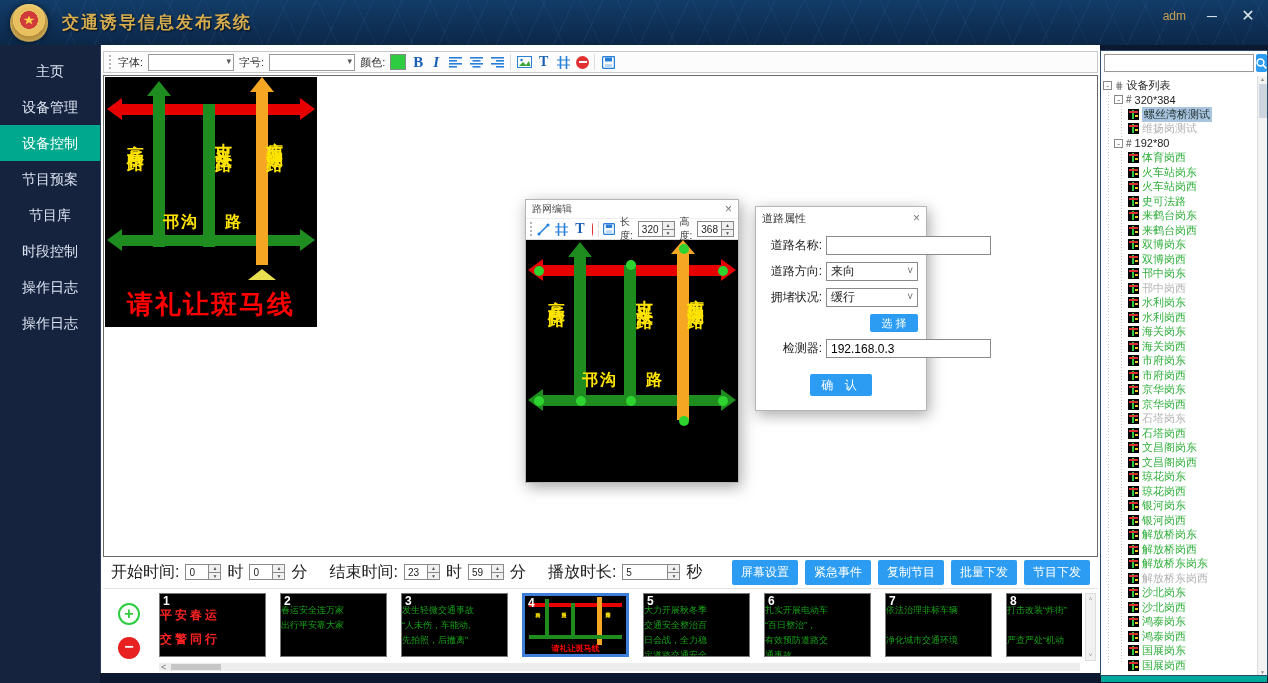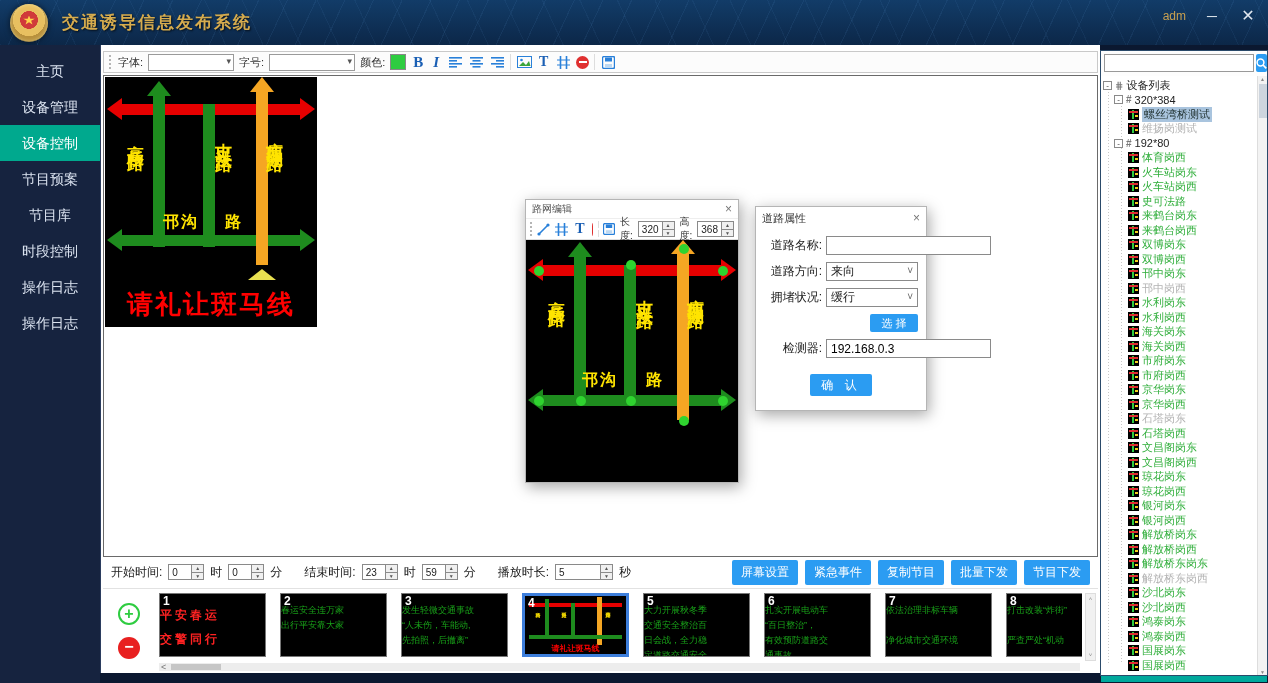--- a/index.html
+++ b/index.html
@@ -87,21 +87,21 @@
   .pselect { flex:1; height:19px; border:1px solid #8a8a8a; background:#fff; font-size:12px; padding:0 4px;
     position:relative; display:flex; align-items:center; }
   .pselect::after { content:"˅"; position:absolute; right:4px; top:2px; color:#666; font-size:10px; }
   .btn { background:#2b9cf2; color:#fff; border:none; border-radius:2px; font-size:12px; cursor:pointer;
     font-family:"Liberation Sans","DejaVu Sans",sans-serif; }
   .select-btn { width:48px; height:18px; margin-left:auto; font-size:11px; }
   .confirm-btn { width:62px; height:22px; display:block; margin:16px auto 0 auto; letter-spacing:4px; }
   
   .schedule { position:absolute; left:2px; right:2px; top:512px; height:30px; background:#fff;
     display:flex; align-items:center; gap:6px; padding:0 8px; }
-  .sch-label { font-size:12px; color:#222;text-align:center; }
+  .sch-label { font-size:16px; color:#222;text-align:center; }
   .sch-btns { margin-left:auto; display:flex; gap:7px; }
   .sch-btns .btn { padding:4px 9px; }
   
   .playlist { position:absolute; left:2px; right:2px; top:543px; bottom:0; background:#fff; border-top:1px solid #e2e2e2; }
   .pl-left { position:absolute; left:0; top:0; bottom:0; width:52px; display:flex; flex-direction:column;
     align-items:center; justify-content:center; gap:12px; }
   .plus-circle { width:22px; height:22px; border-radius:50%; border:2px solid #2ecc40; color:#2ecc40;
     font-size:16px; line-height:18px; text-align:center; font-weight:bold; }
   .minus-big { width:22px; height:22px; border-radius:50%; background:#e82020; color:#fff;
     font-size:16px; line-height:20px; text-align:center; font-weight:bold; }

